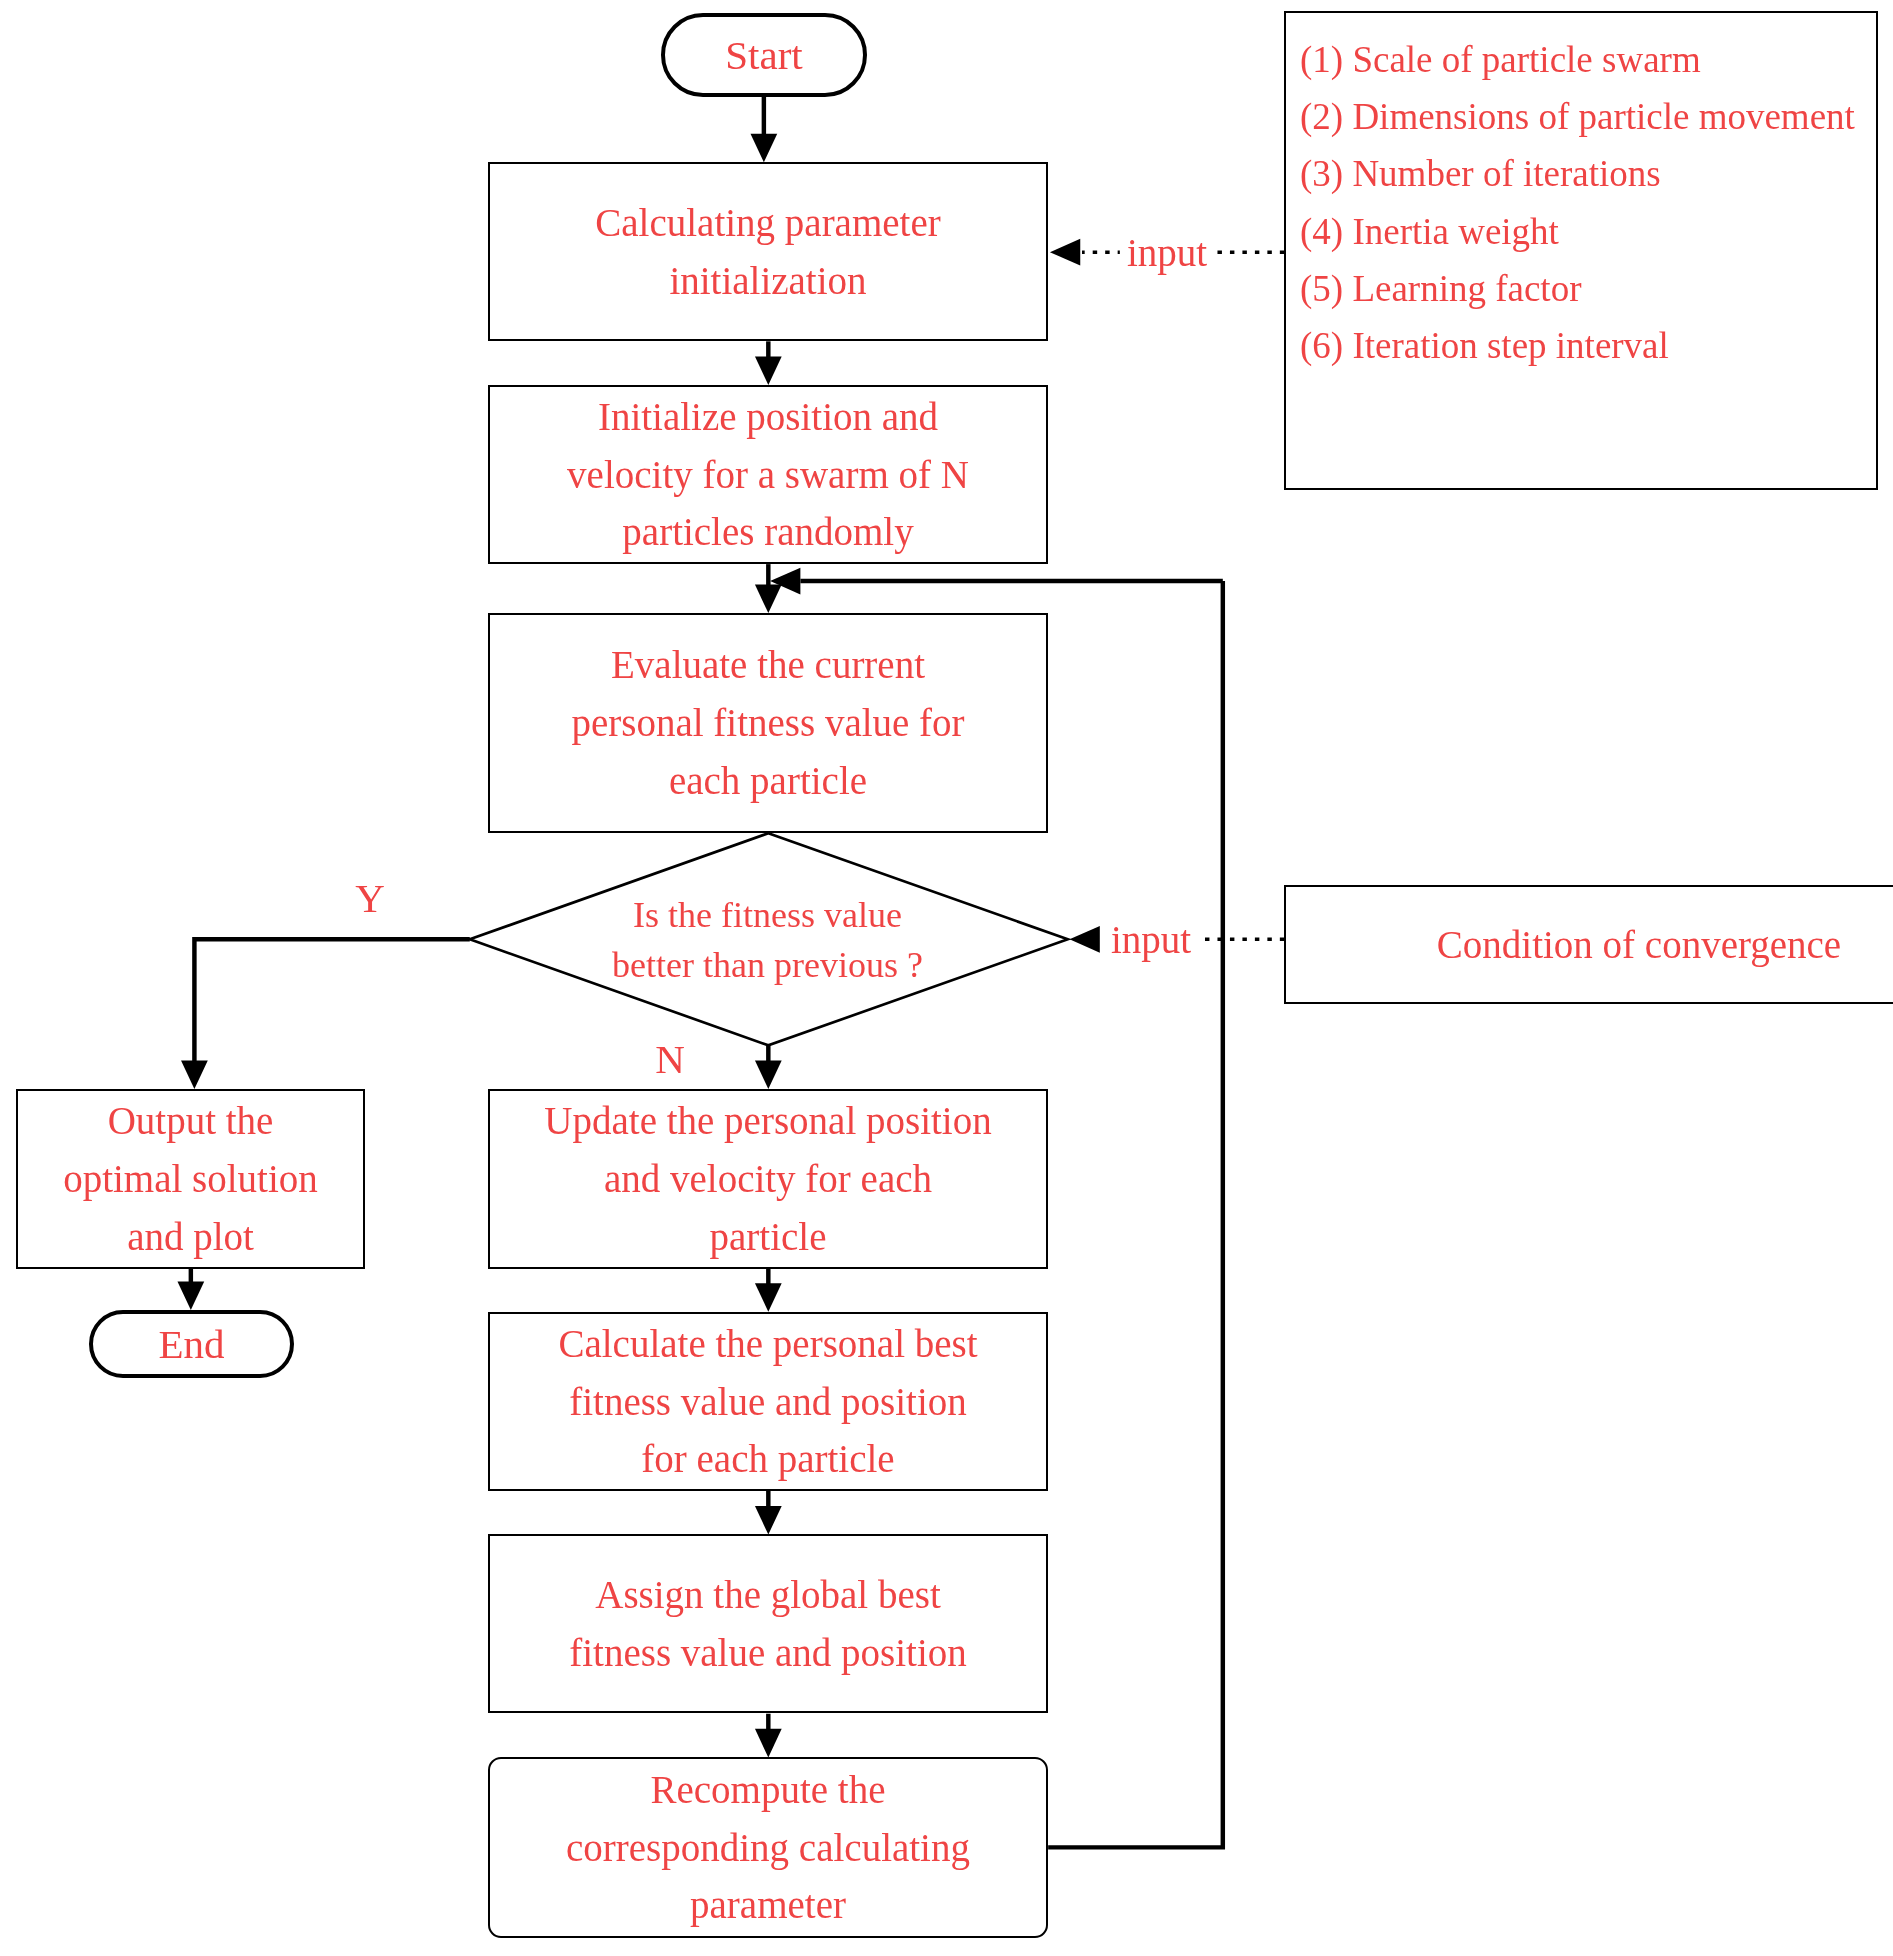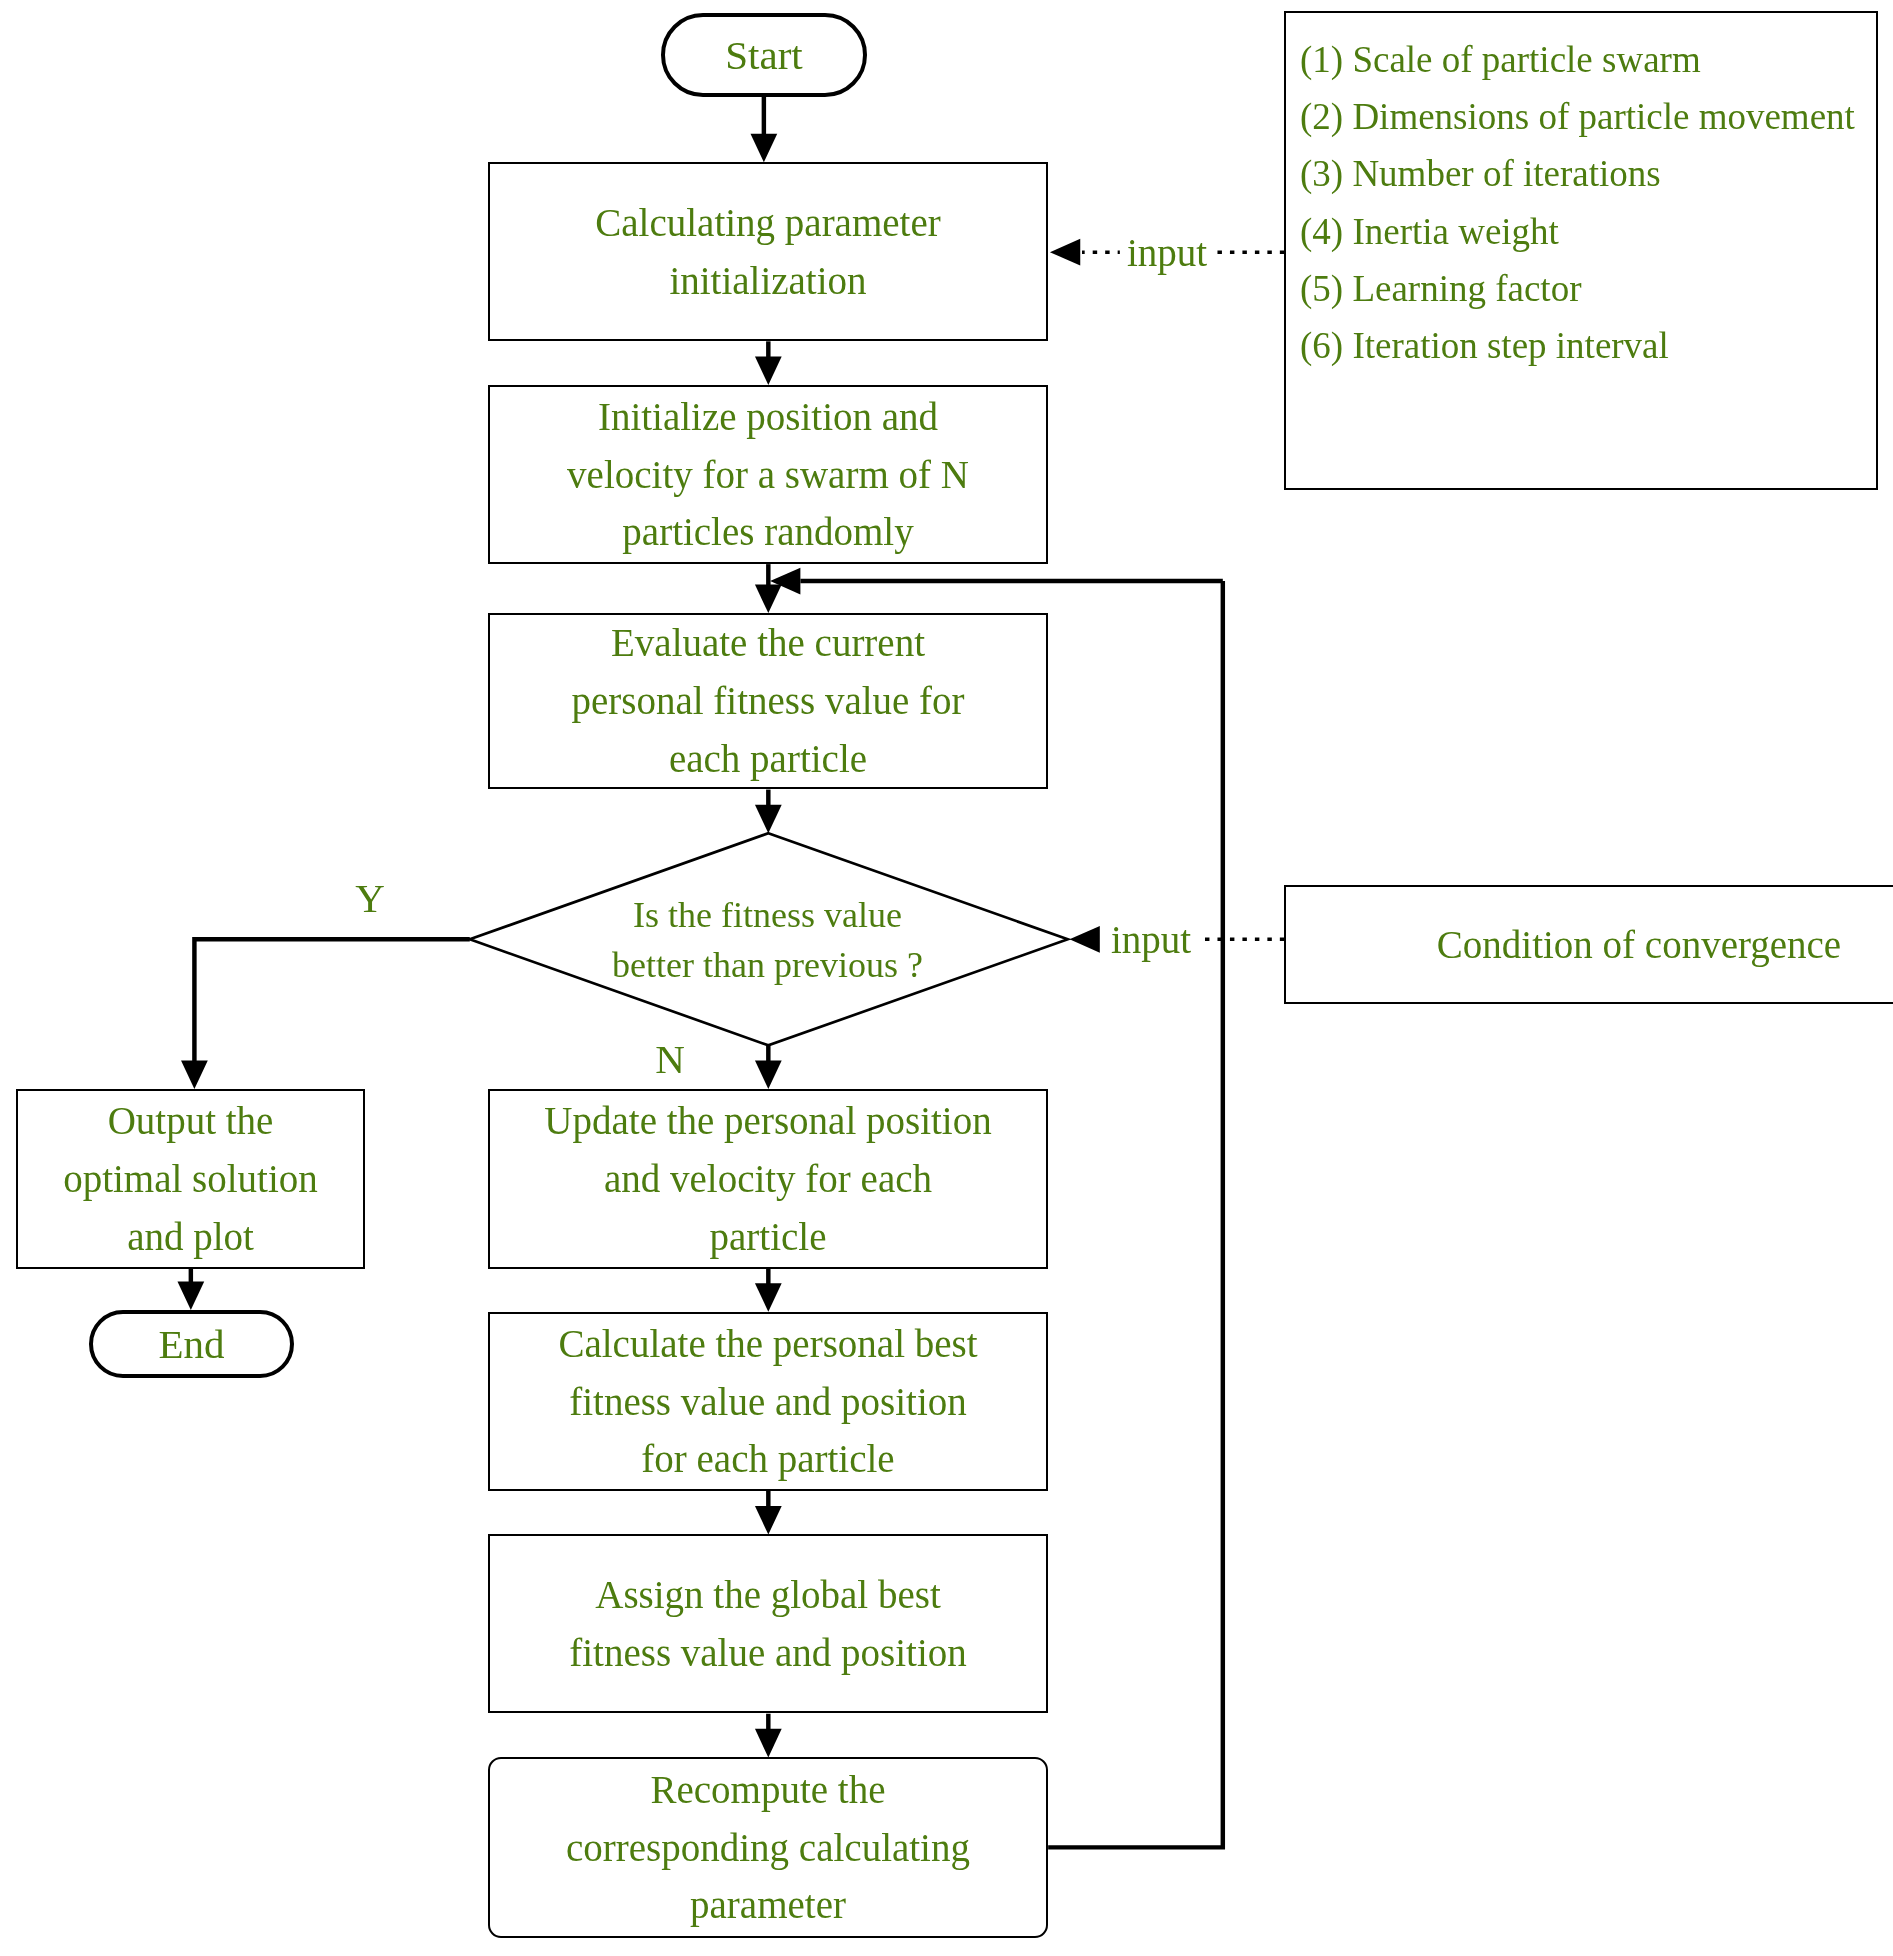--- a/index.html
+++ b/index.html
@@ -1,18 +1,18 @@
 <!DOCTYPE html>
 <html style="font-size:14.3px"><head>
 <meta charset="utf-8">
 <style>
   html,body{margin:0;padding:0;background:#ffffff;}
   .canvas{
     position:relative;width:1894px;height:1957px;background:#ffffff;
-    font-family:"Liberation Serif","DejaVu Serif",serif;color:#4d7c0f;
+    font-family:"Liberation Serif","DejaVu Serif",serif;color:#ef4444;
     overflow:hidden;
   }
   .wires{position:absolute;left:0;top:0;}
   .node{
     position:absolute;box-sizing:border-box;background:#ffffff;
     border:2.7px solid #000;display:flex;align-items:center;justify-content:center;
     text-align:center;
   }
   .multiline{white-space:pre-line;}
   .proc{font-size:39px;line-height:1.48;}
@@ -90,21 +90,21 @@
 
   <div class="node terminal" style="left:89px;top:1310px;width:205px;height:68px;">End</div>
 
   <div class="node proc multiline" style="left:488px;top:162px;width:560px;height:179px;">Calculating parameter
 initialization</div>
 
   <div class="node proc multiline" style="left:488px;top:385px;width:560px;height:179px;">Initialize position and
 velocity for a swarm of N
 particles randomly</div>
 
-  <div class="node proc multiline" style="left:488px;top:613px;width:560px;height:176px;">Evaluate the current
+  <div class="node proc multiline" style="left:488px;top:613px;width:560px;height:220px;">Evaluate the current
 personal fitness value for
 each particle</div>
 
   <div class="node proc multiline" style="left:488px;top:1089px;width:560px;height:180px;">Update the personal position
 and velocity for each
 particle</div>
 
   <div class="node proc multiline" style="left:488px;top:1312px;width:560px;height:179px;">Calculate the personal best
 fitness value and position
 for each particle</div>

